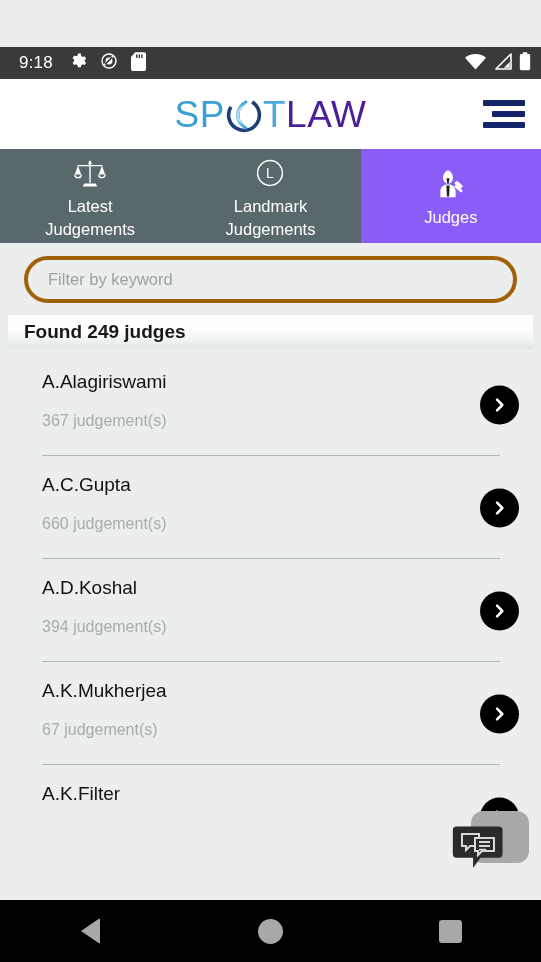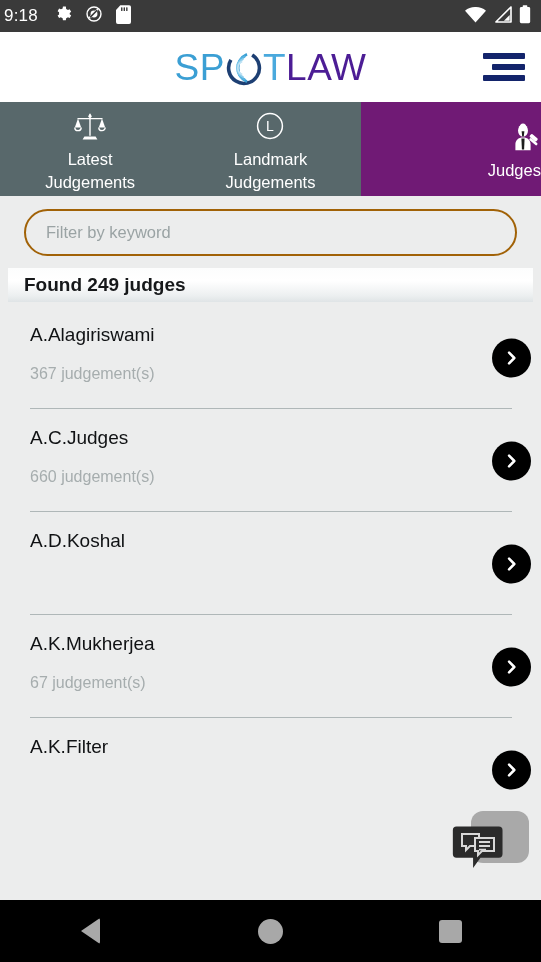--- a/index.html
+++ b/index.html
@@ -6,22 +6,23 @@
   html, body {
     width:541px; height:962px;
     font-family:"Liberation Sans", sans-serif;
     background:#eceded; overflow:hidden;
   }
   .phone { position:relative; width:541px; height:962px; display:flex; flex-direction:column; }
 
   
   .statusbar {
     height:32px; background:#3a3a3a; flex:0 0 32px;
-    display:flex; align-items:center; padding:0 10px 0 4px;
+    display:flex; align-items:center; padding:0 10px 0 19px;
     color:#fff;
+    margin-top:47px;
   }
   .sb-time { font-size:17px; letter-spacing:.2px; font-weight:400; }
   .sb-left-icons { display:flex; align-items:center; gap:13px; margin-left:16px; }
   .sb-spacer { flex:1 1 auto; }
   .sb-right-icons { display:flex; align-items:center; gap:7px; }
 
   
   .header {
     height:70px; flex:0 0 70px; background:#ffffff;
     display:flex; align-items:center; position:relative;
@@ -38,44 +39,44 @@
     width:42px; height:34px; display:flex; flex-direction:column;
     justify-content:space-between; padding:3px 0; cursor:pointer;
   }
   .hamburger i { display:block; height:6px; background:#13246b; border-radius:1px; }
   .hamburger i:nth-child(2) { width:78%; align-self:flex-end; }
 
   
   .tabs { height:94px; flex:0 0 94px; background:#58686b; display:flex; }
   .tab { flex:1 1 0; display:flex; flex-direction:column; align-items:center;
          justify-content:center; gap:5px; color:#fff; cursor:pointer; padding-top:4px; }
-  .tab.active { background:#701a75;align-items:flex-end; }
+  .tab.active { background:#8b5cf6; }
   .tab-icon { height:34px; display:flex; align-items:center; justify-content:center; }
   .tab-label { font-size:16.5px; line-height:1.35; text-align:center; }
 
   
   .filterwrap { background:#eceded; padding:13px 24px 12px 24px; flex:0 0 auto; }
   .filter-input {
-    width:100%; height:47px; border:2px solid #a16207; border-radius:24px;
+    width:100%; height:47px; border:4px solid #a16207; border-radius:24px;
     background:#eceded; font-size:16.5px; color:#5c6566;
     padding:0 20px; font-family:"Liberation Sans", sans-serif; outline:none;
   }
   .filter-input::placeholder { color:#9aa3a4; }
 
   
   .foundbar {
     margin:0 8px; height:34px; flex:0 0 34px;
     background:linear-gradient(to bottom,#fcfdfd 0%,#ffffff 38%,#eceff0 82%,#dfe4e6 100%);
     display:flex; align-items:center; padding-left:16px;font-weight:bold;
   }
   .foundbar span { font-size:19px; color:#16181a; }
 
   
   .list { flex:1 1 auto; background:#eceded; overflow:hidden; padding-top:4px; }
-  .row { position:relative; height:103px; margin:0 30px;text-align:center; }
+  .row { position:relative; height:103px; margin:0 42px;text-align:center; }
   .row .name { position:absolute; top:18px; left:0; font-size:19px; color:#101214; }
   .row .count { position:absolute; top:59px; left:0; font-size:16px; color:#a6adae; }
   .row .sep { position:absolute; left:0; right:-1px; bottom:0; height:1px; background:#7e8b8c; opacity:.55; }
   .go {
     position:absolute; right:-20px; top:50%; transform:translateY(-50%);
     width:39px; height:39px; border-radius:50%; background:#000;
     display:flex; align-items:center; justify-content:center; cursor:pointer;
   }
 
   
@@ -233,32 +234,33 @@
       <div class="count">367 judgement(s)</div>
       <div class="go">
         <svg width="15" height="15" viewBox="0 0 16 16">
             <path d="M5.4 2.2 11 8l-5.6 5.8" fill="none" stroke="#fff" stroke-width="2.7" stroke-linecap="round" stroke-linejoin="round"></path>
           </svg>
       </div>
       <div class="sep"></div>
     </div>
 
     <div class="row">
-      <div class="name">A.C.Judges</div>
+      <div class="name">A.C.Gupta</div>
       <div class="count">660 judgement(s)</div>
       <div class="go">
         <svg width="15" height="15" viewBox="0 0 16 16">
             <path d="M5.4 2.2 11 8l-5.6 5.8" fill="none" stroke="#fff" stroke-width="2.7" stroke-linecap="round" stroke-linejoin="round"></path>
           </svg>
       </div>
       <div class="sep"></div>
     </div>
 
     <div class="row">
       <div class="name">A.D.Koshal</div>
+      <div class="count">394 judgement(s)</div>
       <div class="go">
         <svg width="15" height="15" viewBox="0 0 16 16">
             <path d="M5.4 2.2 11 8l-5.6 5.8" fill="none" stroke="#fff" stroke-width="2.7" stroke-linecap="round" stroke-linejoin="round"></path>
           </svg>
       </div>
       <div class="sep"></div>
     </div>
 
     <div class="row">
       <div class="name">A.K.Mukherjea</div>

